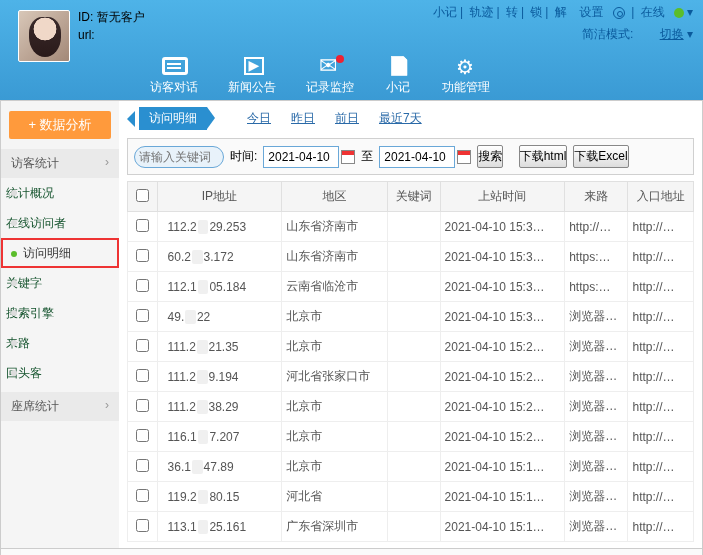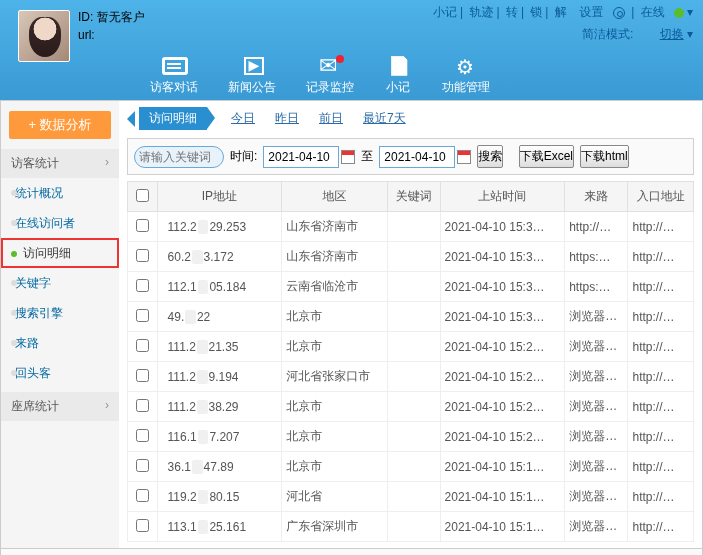--- a/index.html
+++ b/index.html
@@ -25,31 +25,31 @@
 .ic-note::before{content:"📄";font-size:18px;position:absolute;left:4px;top:0;filter:grayscale(1) brightness(2);}
 .ic-func::before{content:"⚙";color:#fff;font-size:20px;position:absolute;left:4px;top:0;}
 .banner { position:absolute; right:8px; bottom:6px; width:150px; height:46px; background:linear-gradient(90deg,#0a2a1a,#1a3a2a,#0a1a0a); color:#ffcc33; font-weight:bold; font-size:20px; text-align:center; line-height:22px; font-style:italic; overflow:hidden; }
 .banner .l2{font-size:16px;color:#ffe066;}
 .main { display:flex; border:1px solid #ccc; }
 .sidebar { width:118px; background:#f5f5f5; padding:6px 0; }
 .side-btn { margin:4px 8px 10px; background:#ff9a3c; color:#fff; text-align:center; padding:5px 0; border-radius:2px; cursor:pointer; font-size:13px; }
 .side-section { background:#eaeaea; padding:6px 10px; color:#555; cursor:pointer; margin-top:4px; }
 .side-section .chev { float:right; color:#999; }
 .side-list { list-style:none; }
-.side-list li { padding:7px 8px 7px 14px; color:#0369a1; cursor:pointer; position:relative; line-height:16px; }
+.side-list li { padding:7px 8px 7px 5px; color:#14532d; cursor:pointer; position:relative; line-height:16px; }
 .side-list li::before { content:""; position:absolute; left:10px; top:12px; width:6px; height:6px; border-radius:50%; background:#ddd; }
 .side-list li.active { border:2px solid #e33; color:#333; padding:5px 6px 5px 20px; }
 .side-list li.active::before { background:#5bbd2b; left:8px; top:11px; }
 .content { flex:1; padding:6px 8px; background:#fff; min-width:0; }
 .tabs { display:flex; align-items:center; gap:4px; margin-bottom:8px; font-size:12px; }
 .tri-l { width:0;height:0;border-top:8px solid transparent;border-bottom:8px solid transparent;border-right:8px solid #2a8fd0; }
 .tab-active { background:#2a8fd0; color:#fff; padding:3px 10px; position:relative; }
 .tab-active::after{content:"";position:absolute;right:-8px;top:0;width:0;height:0;border-top:11px solid transparent;border-bottom:11px solid transparent;border-left:8px solid #2a8fd0;}
 .tabs .tabl { color:#2a6aa8; padding:2px 8px; cursor:pointer; text-decoration:underline; }
-.tabs .tabl:first-of-type{margin-left:12px;}
+.tabs .tabl:first-of-type{margin-left:28px;}
 .filterbar { border:1px solid #d0d0d0; padding:6px; display:flex; align-items:center; gap:6px; flex-wrap:wrap; background:#fafafa; margin-bottom:6px; }
 .filterbar input[type=text]{ border:1px solid #6aa8d8; padding:3px 4px; font-size:12px; }
 .kw-input{ width:90px; background:#e8f2fa; color:#999;border-radius:11px; }
 .date-input{ width:76px; }
 .cal-ic{display:inline-block;width:14px;height:14px;background:linear-gradient(#e33 30%,#fff 30%);border:1px solid #888;margin-left:-4px;vertical-align:middle;}
 .btn { border:1px solid #888; background:linear-gradient(#fff,#ddd); padding:2px 0; cursor:pointer; font-size:12px; border-radius:2px; }
 .table { width:100%; border-collapse:collapse; font-size:12px; }
 .table th { background:#f5f5f5; border:1px solid #e0e0e0; padding:6px 4px; color:#555; font-weight:normal; text-align:center; }
 .table td { border:1px solid #eee; padding:6px 4px; color:#555; white-space:nowrap; overflow:hidden; text-overflow:ellipsis; }
 .table td.ip { padding-left:10px; }
@@ -135,22 +135,22 @@
     </div>
 
     <div class="filterbar">
       <input type="text" class="kw-input" placeholder="请输入关键词" style="">
       <span>时间:</span>
       <input type="text" class="date-input" value="2021-04-10" style=""><span class="cal-ic"></span>
       <span>至</span>
       <input type="text" class="date-input" value="2021-04-10" style=""><span class="cal-ic"></span>
       <button class="btn">搜索</button>
       &nbsp;
+      <button class="btn">下载html</button>
       <button class="btn">下载Excel</button>
-      <button class="btn">下载html</button>
     </div>
 
     <table class="table">
       <colgroup>
           <col style="width:28px">
           <col style="width:118px">
           <col style="width:100px">
           <col style="width:50px">
           <col style="width:118px">
           <col style="width:60px">

